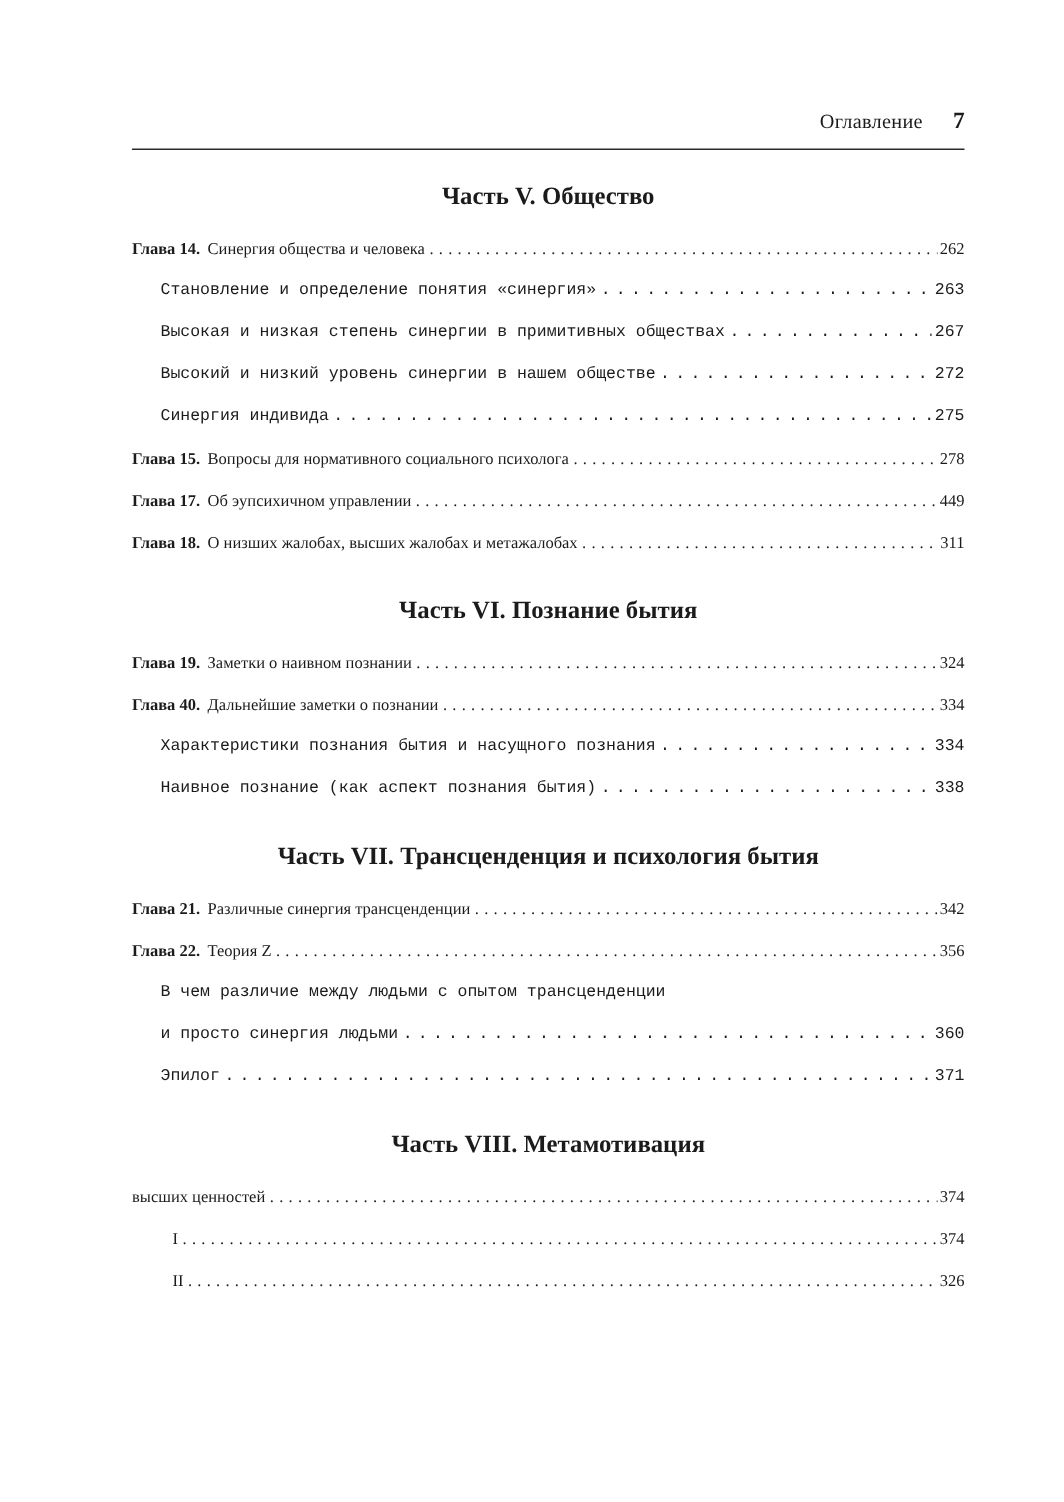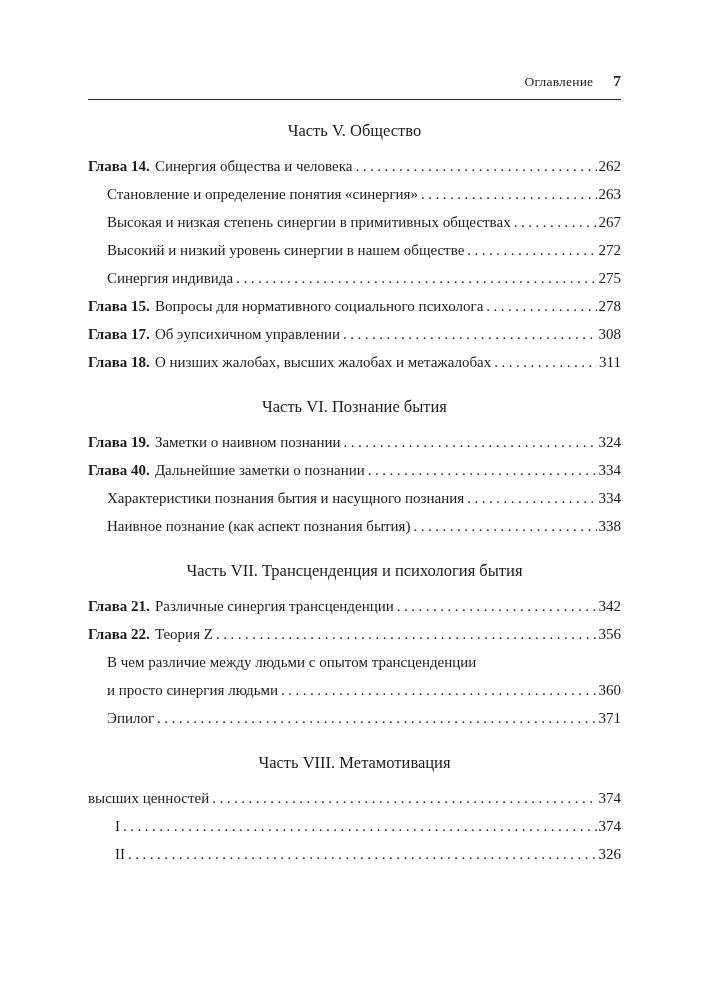--- a/index.html
+++ b/index.html
@@ -7,51 +7,51 @@
     width: 709px; height: 1001px;
     overflow: hidden;
     background: #ffffff;
   }
   body {
     font-family: "Liberation Serif", "DejaVu Serif", serif;
     color: #1b1b1b;
   }
   .page {
     width: 709px; height: 1001px;
-    padding: 72px 88px 0 88px;
+    padding: 72px 66px 0 88px;
     background: #ffffff;
     position: relative;
   }
   .page-header {
     display: flex;
     justify-content: flex-end;
     align-items: baseline;
     gap: 20px;
     padding-bottom: 9px;
   }
   .header-title { font-size: 13.5px; letter-spacing: 0.2px; }
   .header-page-number { font-size: 15.5px; font-weight: bold; }
   .header-rule {
     border: none;
     border-top: 1.6px solid #2a2a2a;
     height: 0;
   }
   .section-title {
     text-align: center;
     font-size: 16.5px;
-    font-weight: normal;
+    font-weight: bold;
     margin-top: 20px;
     margin-bottom: 10px;
     line-height: 22px;
   }
   .toc-entry {
-    font-size: 15px;
+    font-size: 11px;
     line-height: 28px;
   }
-  .toc-entry.level-1 { padding-left: 19px; }
+  .toc-entry.level-1 { padding-left: 19px; font-family: Liberation Mono, monospace; }
   .toc-entry.level-2 { padding-left: 27px; }
   .entry-line {
     display: flex;
     align-items: baseline;
   }
   .entry-label {
     font-weight: bold;
     margin-right: 5px;
     white-space: nowrap;
   }
@@ -124,21 +124,21 @@
               <span class="entry-title">Вопросы для нормативного социального психолога</span>
               <span class="dot-leader" aria-hidden="true"></span>
               <span class="entry-page">278</span>
             </div>
 </div>
           <div class="toc-entry level-0">
   <div class="entry-line">
               <span class="entry-label">Глава 17.</span>
               <span class="entry-title">Об эупсихичном управлении</span>
               <span class="dot-leader" aria-hidden="true"></span>
-              <span class="entry-page">308</span>
+              <span class="entry-page">449</span>
             </div>
 </div>
           <div class="toc-entry level-0">
   <div class="entry-line">
               <span class="entry-label">Глава 18.</span>
               <span class="entry-title">О низших жалобах, высших жалобах и метажалобах</span>
               <span class="dot-leader" aria-hidden="true"></span>
               <span class="entry-page">311</span>
             </div>
 </div>

